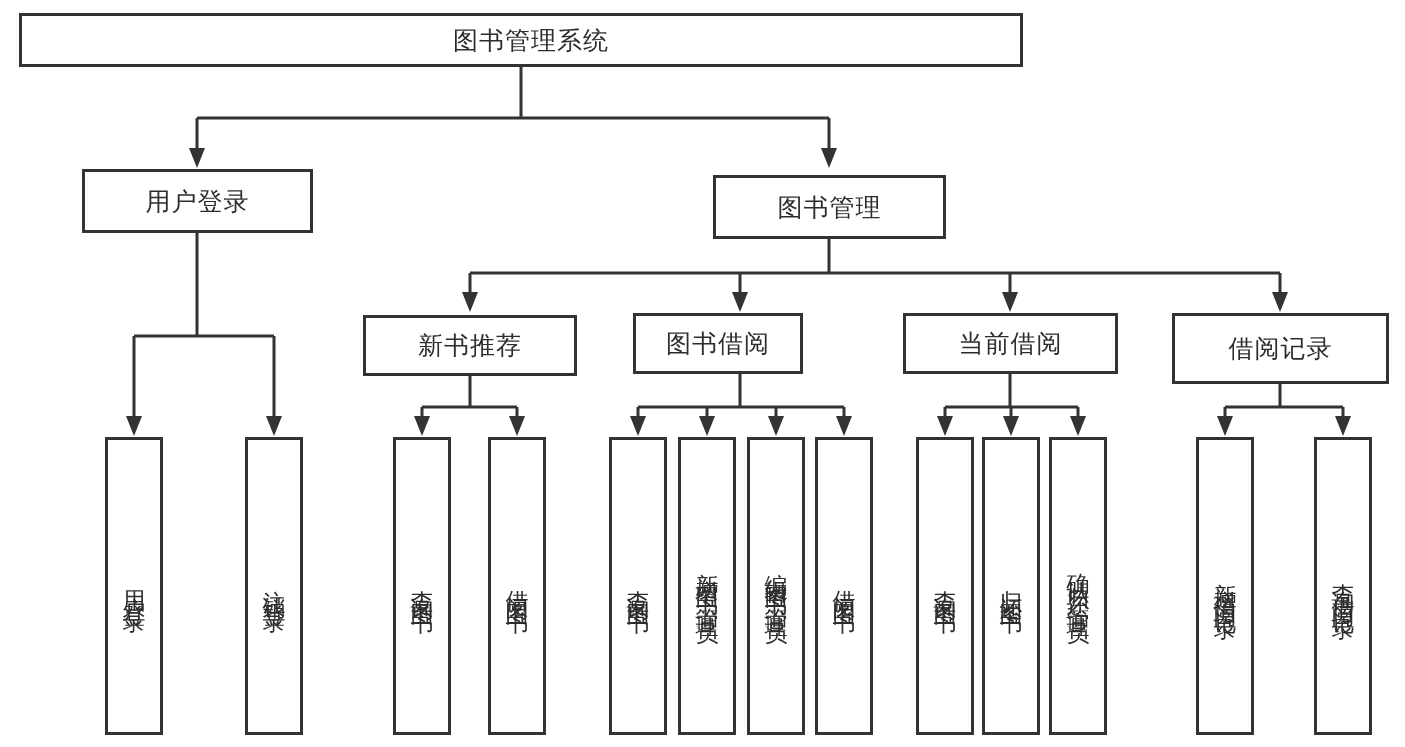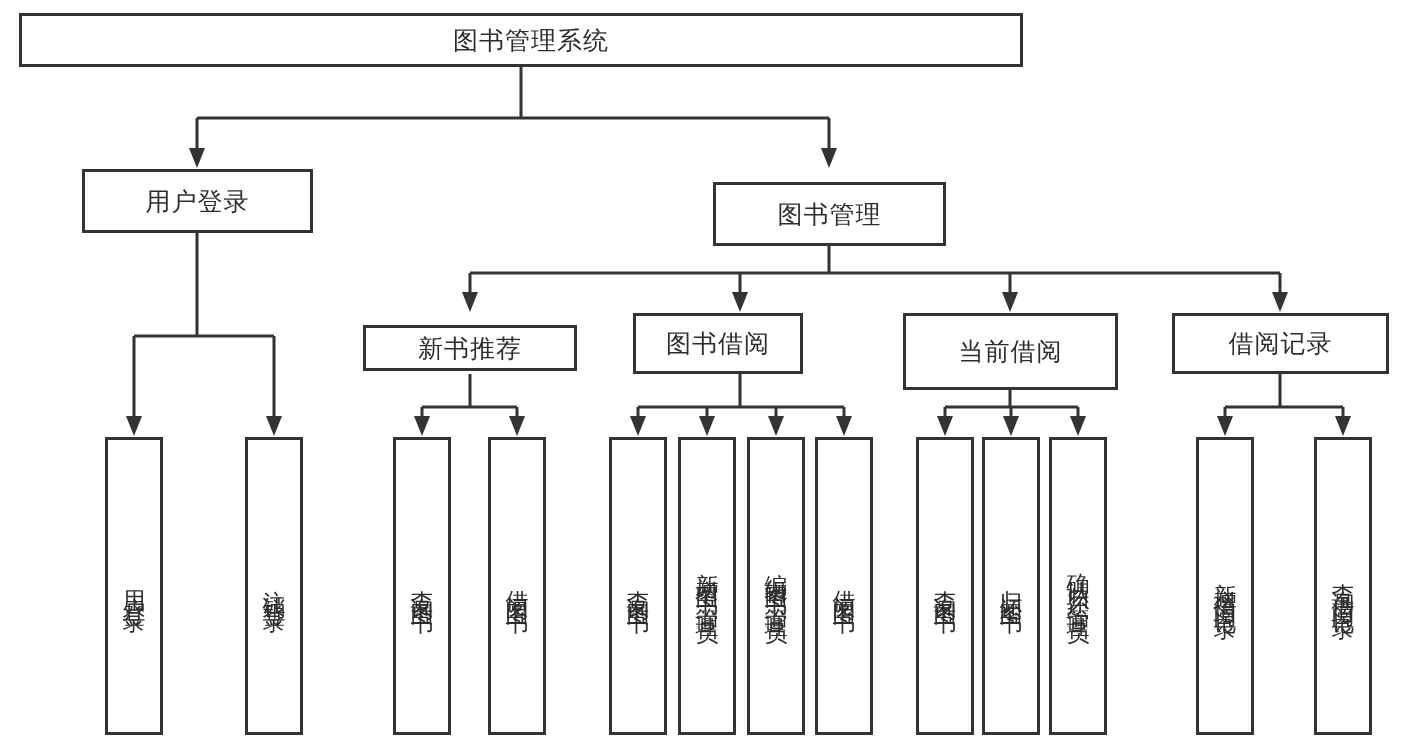--- a/index.html
+++ b/index.html
@@ -77,26 +77,26 @@
       <polygon points="1003,416 1019,416 1011,436"></polygon>
       <polygon points="1070,416 1086,416 1078,436"></polygon>
       <polygon points="1217,416 1233,416 1225,436"></polygon>
       <polygon points="1335,416 1351,416 1343,436"></polygon>
     </g>
   </svg>
 
   <div class="node h-node" style="left:19px; top:13px; width:1004px; height:54px;padding-left:20px;">图书管理系统</div>
 
   <div class="node h-node" style="left:82px; top:169px; width:231px; height:64px;">用户登录</div>
-  <div class="node h-node" style="left:713px; top:182px; width:233px; height:64px;text-align:center;">图书管理</div>
+  <div class="node h-node" style="left:713px; top:175px; width:233px; height:64px;text-align:center;">图书管理</div>
 
-  <div class="node h-node" style="left:363px; top:325px; width:214px; height:46px;font-family:Liberation Serif, serif;">新书推荐</div>
+  <div class="node h-node" style="left:363px; top:315px; width:214px; height:61px;font-family:Liberation Serif, serif;">新书推荐</div>
   <div class="node h-node" style="left:633px; top:313px; width:170px; height:61px;">图书借阅</div>
-  <div class="node h-node" style="left:903px; top:313px; width:215px; height:77px;">当前借阅</div>
-  <div class="node h-node" style="left:1172px; top:313px; width:217px; height:61px;">借阅记录</div>
+  <div class="node h-node" style="left:903px; top:313px; width:215px; height:61px;">当前借阅</div>
+  <div class="node h-node" style="left:1172px; top:313px; width:217px; height:71px;">借阅记录</div>
 
   <div class="node v-node" style="left:105px; top:437px; width:58px; height:298px;">用户登录</div>
   <div class="node v-node" style="left:245px; top:437px; width:58px; height:298px;">注销登录</div>
 
   <div class="node v-node" style="left:393px; top:437px; width:58px; height:298px;">查询图书</div>
   <div class="node v-node" style="left:488px; top:437px; width:58px; height:298px;">借阅图书</div>
 
   <div class="node v-node" style="left:609px; top:437px; width:58px; height:298px;">查询图书</div>
   <div class="node v-node" style="left:678px; top:437px; width:58px; height:298px;">新增图书（管理员）</div>
   <div class="node v-node" style="left:747px; top:437px; width:58px; height:298px;">编辑图书（管理员）</div>

